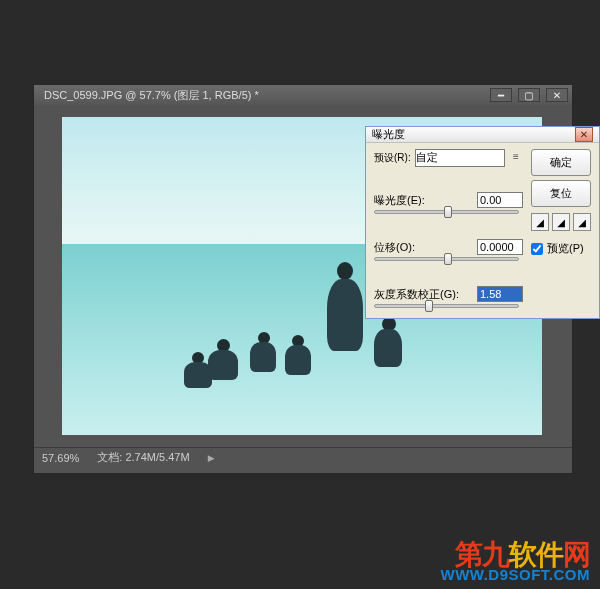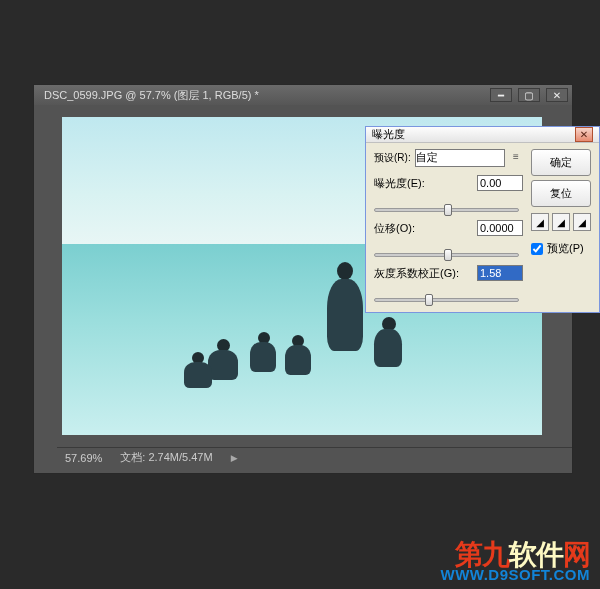--- a/index.html
+++ b/index.html
@@ -75,21 +75,20 @@
 
   .doc-status {
     height: 20px;
     background: #535353;
     color: #ccc;
     display: flex; align-items: center;
     gap: 18px;
     padding: 0 8px;
     font-size: 11px;
     border-top: 1px solid #3a3a3a;
-    margin-left: 23px;
   }
   .status-play {
     font-size: 9px; color: #aaa;
   }
 
   
   .dialog {
     position: absolute;
     left: 365px; top: 126px;
     width: 235px;
@@ -134,21 +133,21 @@
     border: 1px solid #7a7a7a;
     padding: 0 0;
   }
   .menu-icon {
     width: 14px; height: 14px;
     font-size: 10px;
     text-align: center;
     color: #555;
   }
 
-  .slider-row { display: flex; flex-direction: column; gap: 17px; margin-top: 2px; justify-content: space-between; }
+  .slider-row { display: flex; flex-direction: column; gap: 2px; margin-top: 19px; justify-content: space-between; }
   .slider-top { display: flex; align-items: center; gap: 4px; }
   .slider-label { flex: 1; font-size: 11px; }
   .slider-input {
     width: 46px; height: 16px;
     font-size: 11px;
     border: 1px solid #7a7a7a;
     padding: 0 2px;
     text-align: left;
     background: #fff;
   }
@@ -202,21 +201,21 @@
     right: 10px; bottom: 6px;
     text-align: right;
     font-weight: 700;
     line-height: 1.05;
   }
   .wm-top {
     font-size: 28px;
     color: #e63a1b;
     letter-spacing: -1px;
   }
-  .wm-top .blue { color: #fef9c3; }
+  .wm-top .blue { color: #eab308; }
   .wm-url {
     font-size: 15px;
     color: #1284d8;
     font-weight: 700;
     letter-spacing: 0.5px;
     margin-top: -2px;
   }
 </style>
 </head>
 <body>

